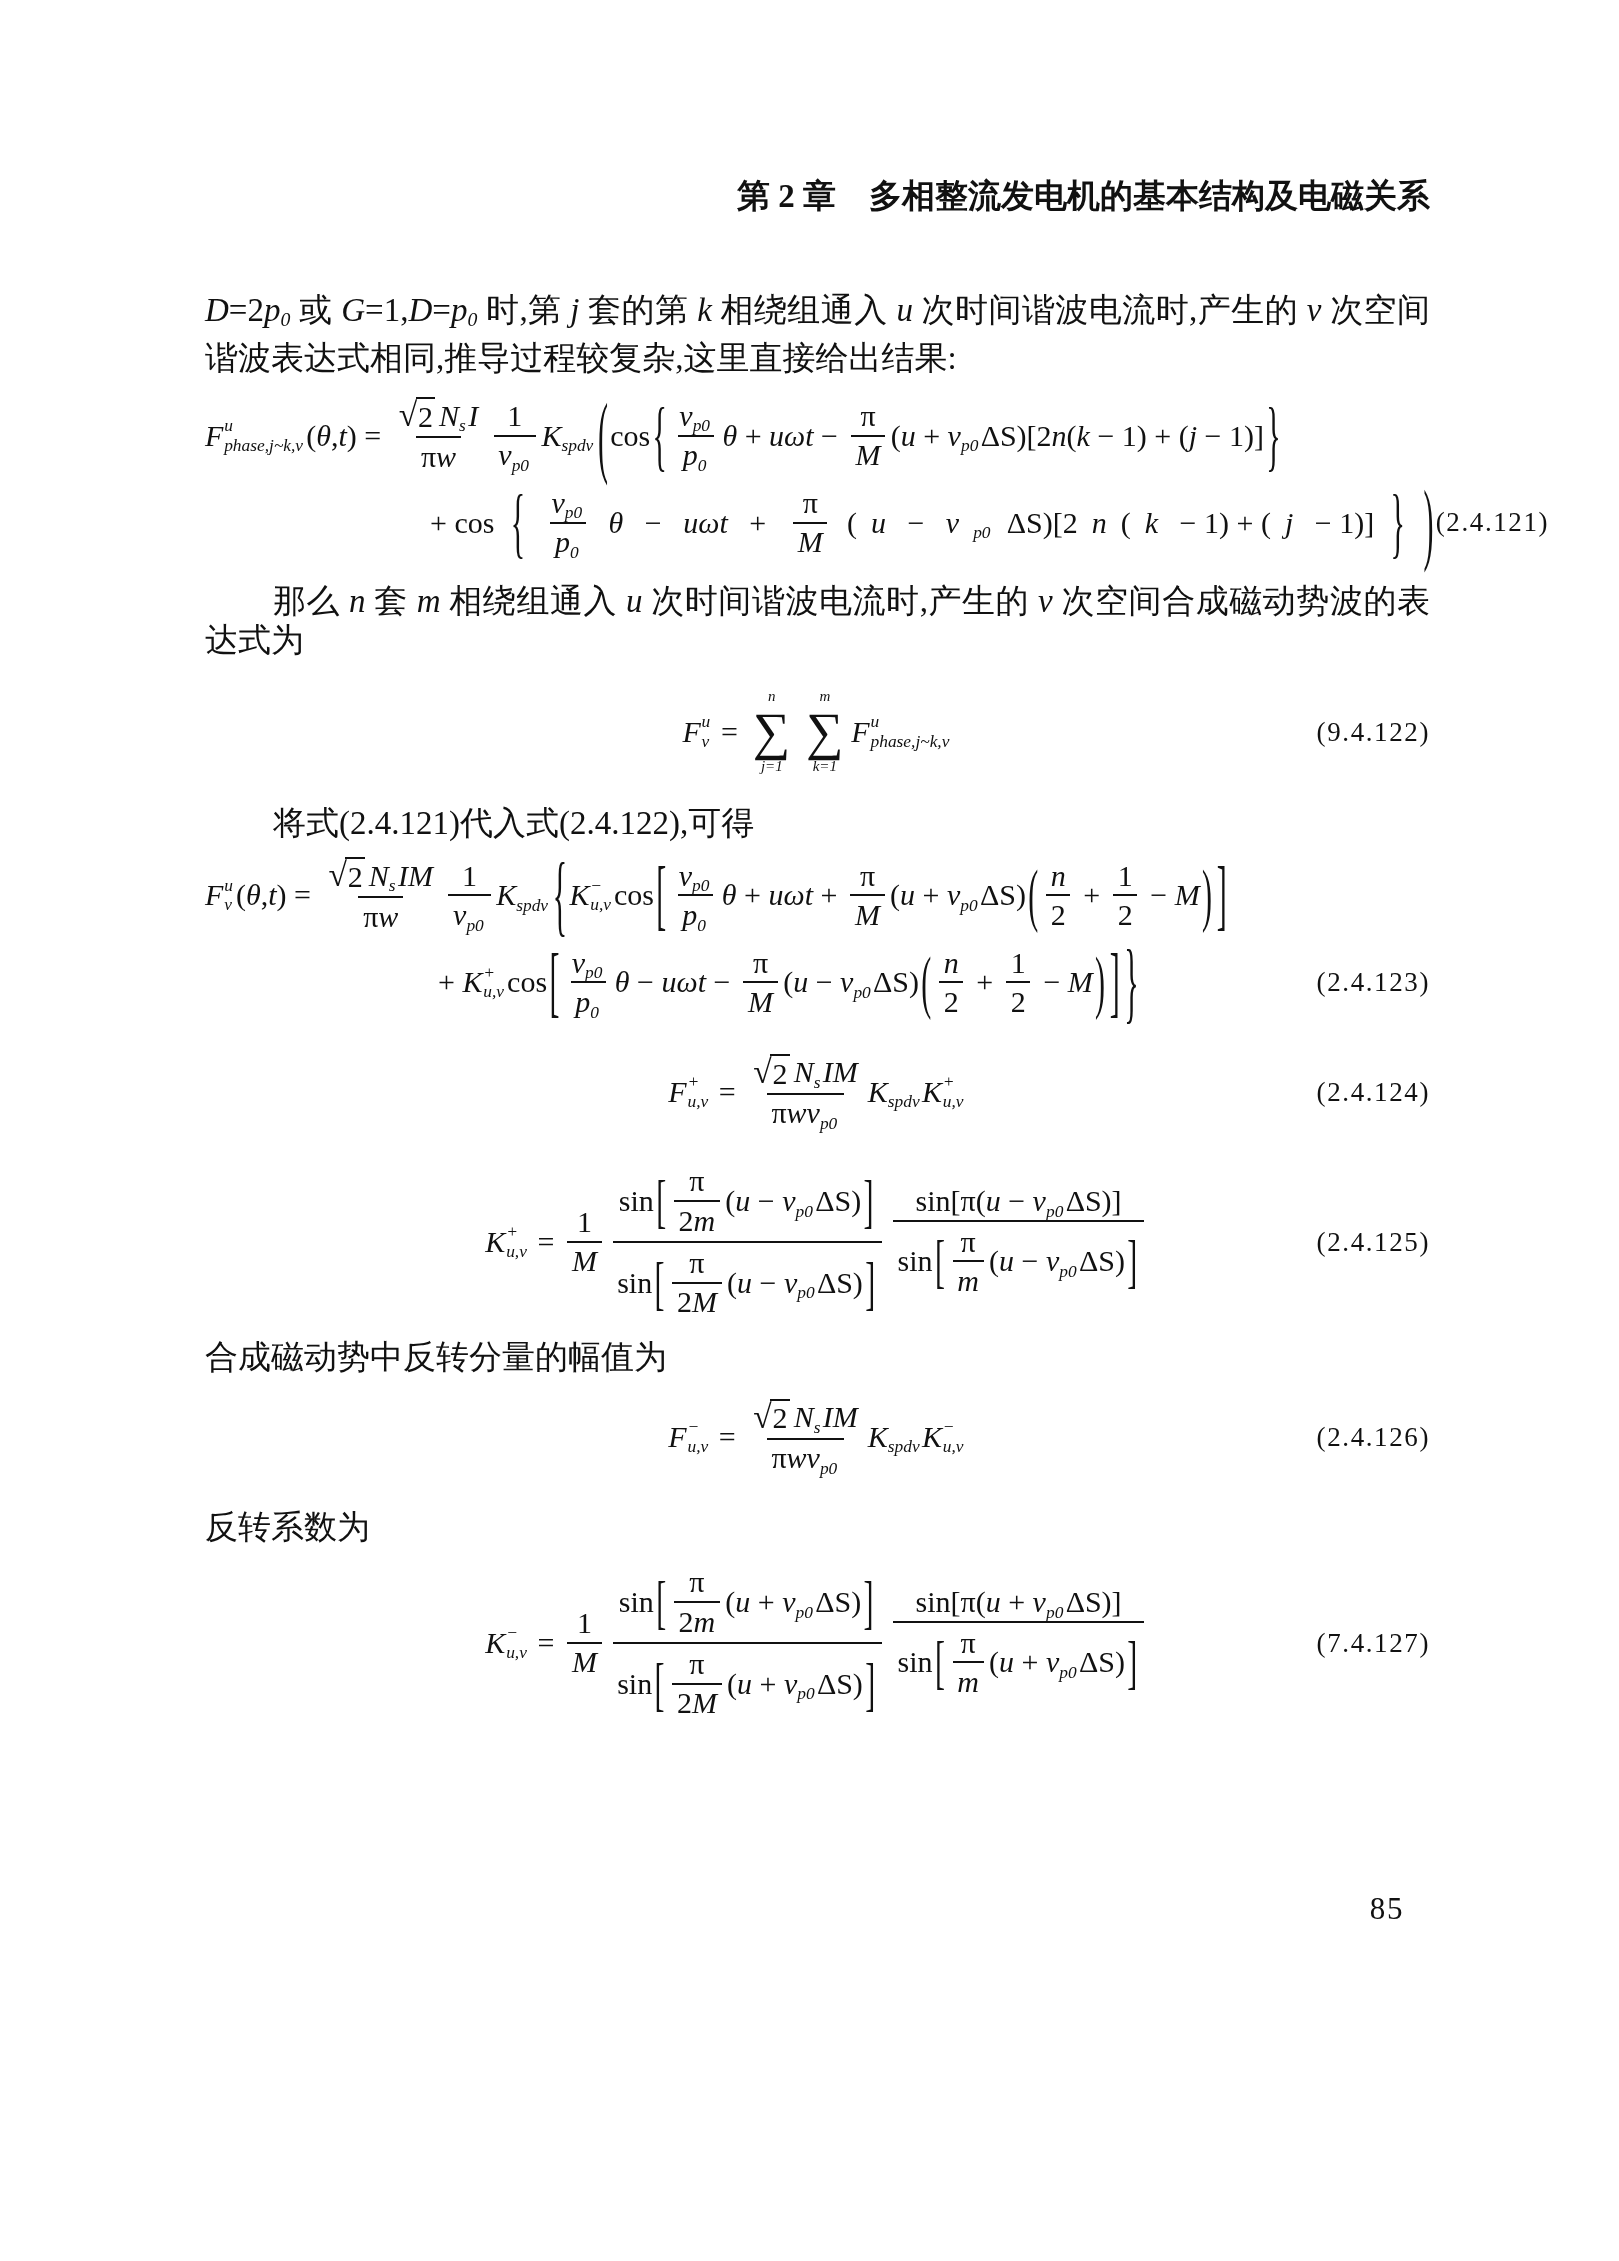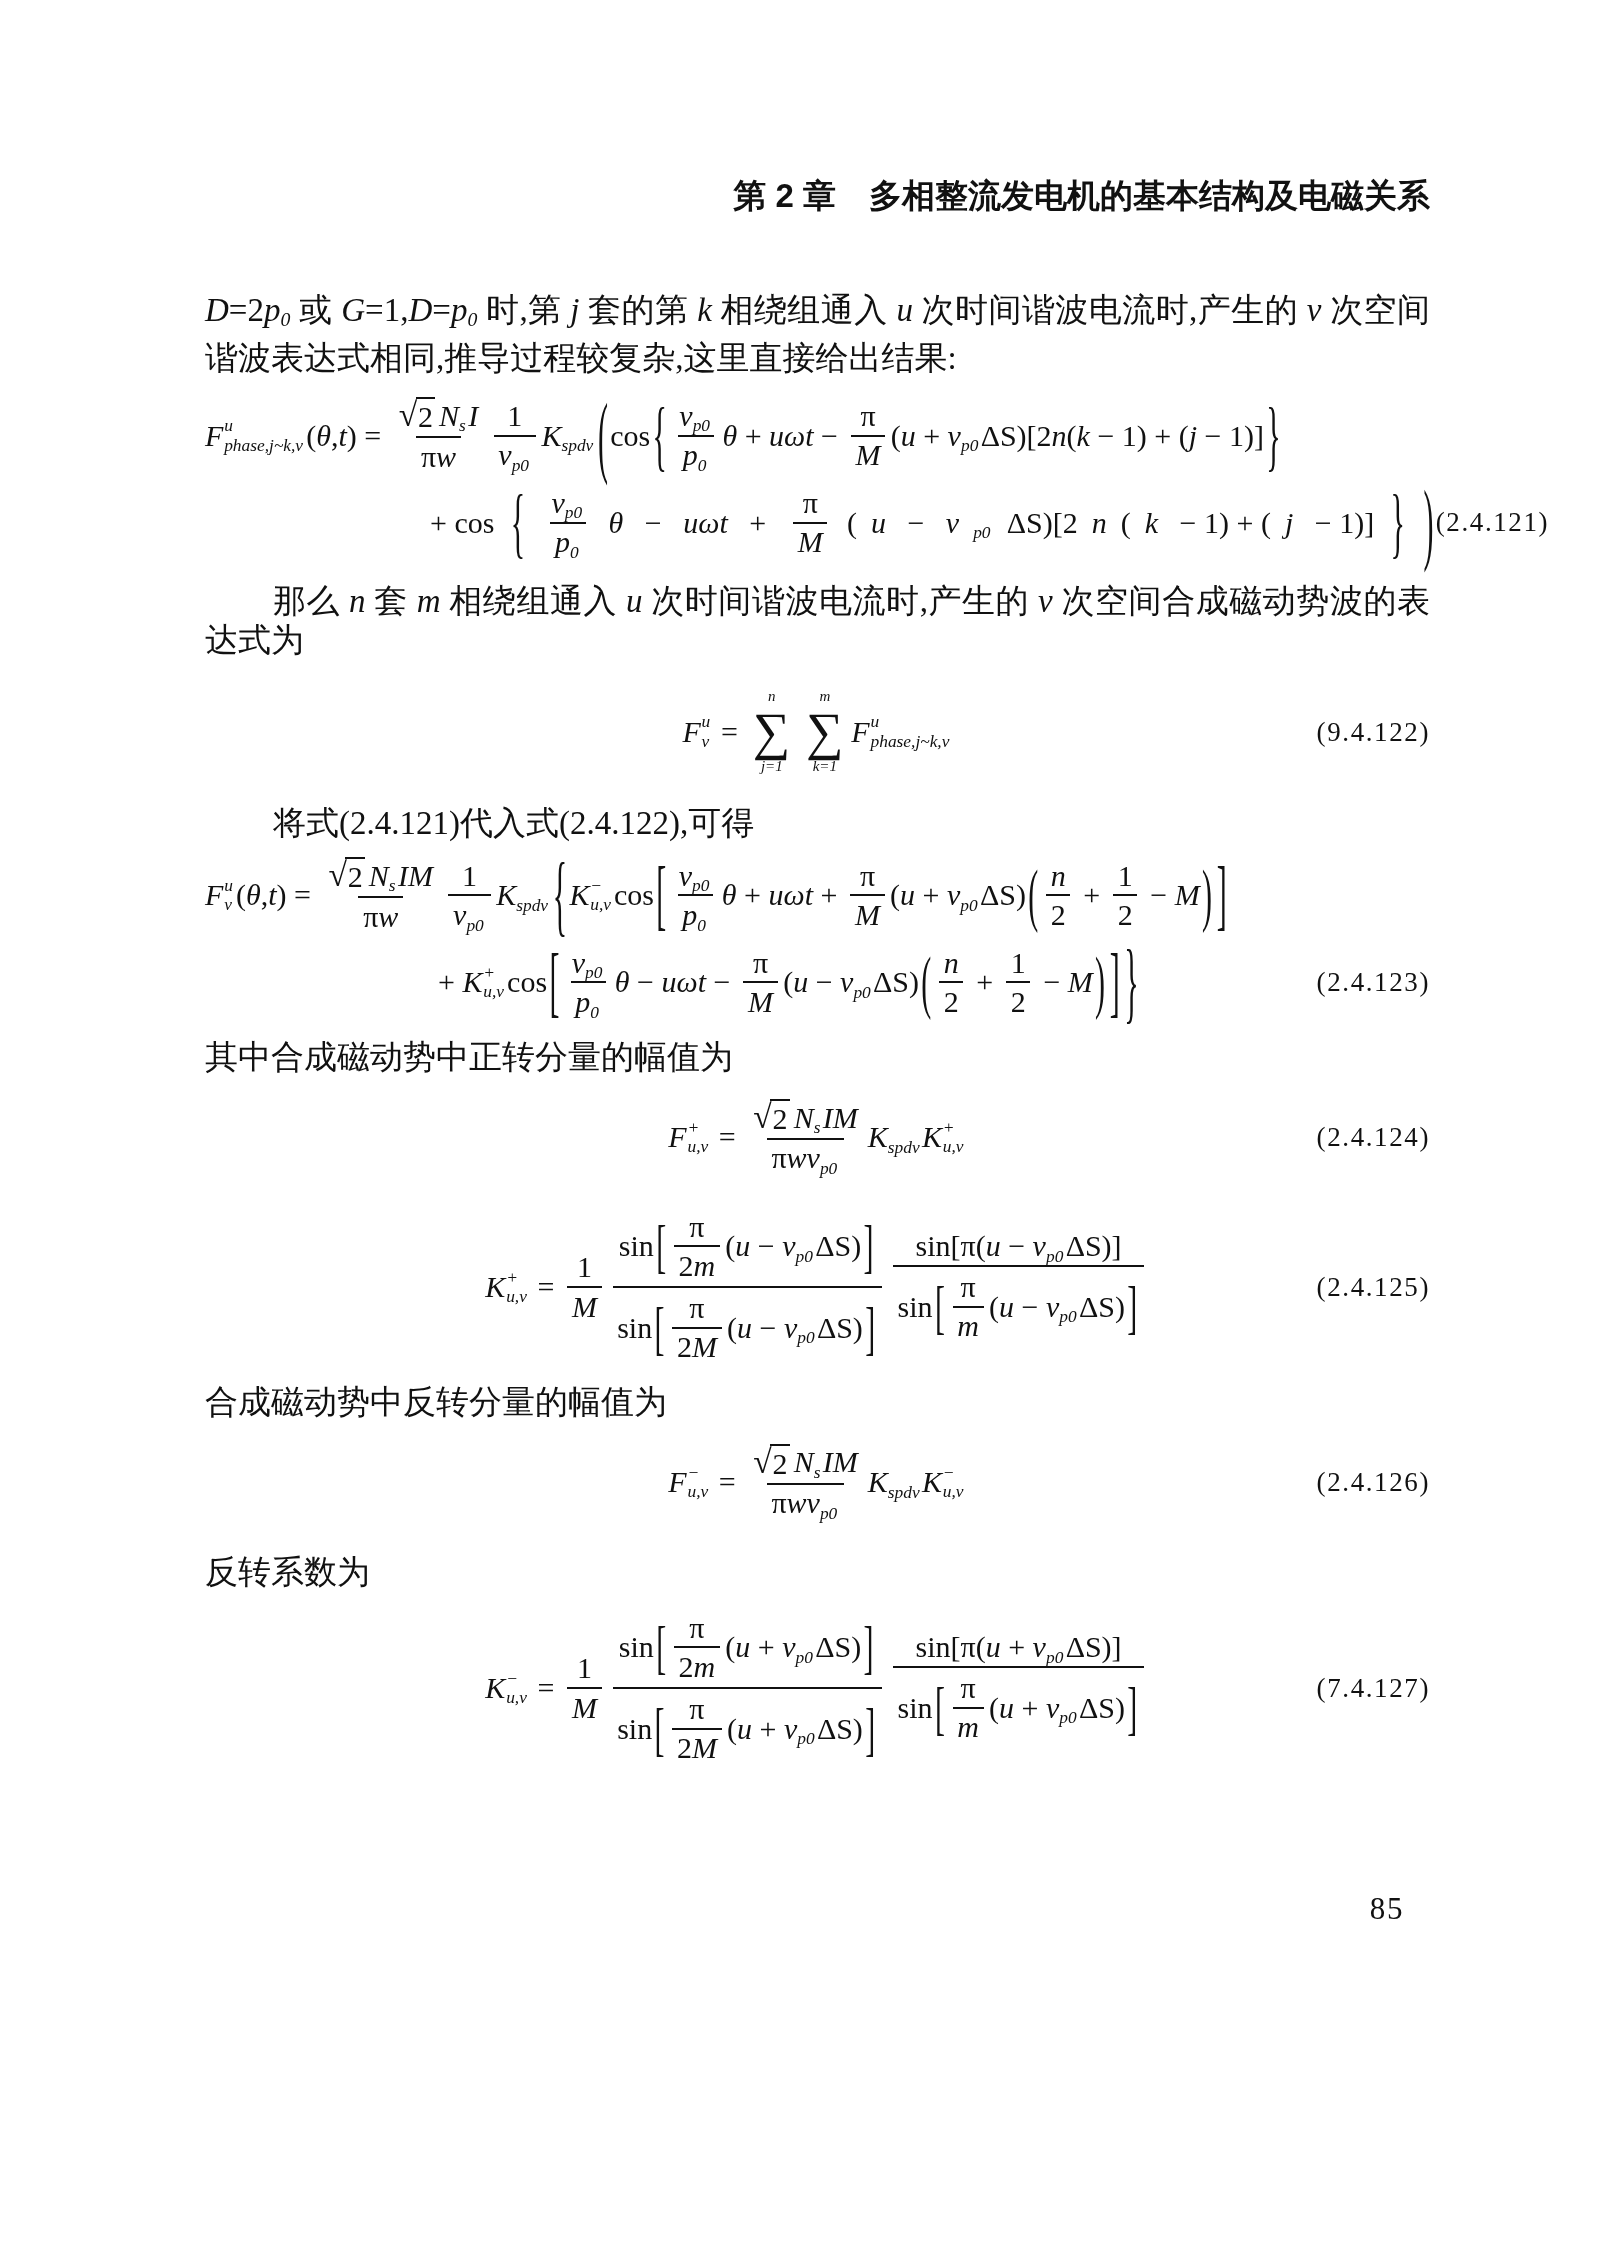--- a/index.html
+++ b/index.html
@@ -1,19 +1,19 @@
 <!DOCTYPE html>
 <html style="font-size:12.4px"><head>
 <meta charset="utf-8">
 <style>
   html,body{margin:0;padding:0;background:#ffffff;}
   body{width:1620px;height:2261px;position:relative;font-family:"Liberation Serif",serif;color:#111;}
   .page{position:absolute;inset:0;background:#fff;}
   .header{position:absolute;top:178px;left:205px;width:1225px;text-align:right;
-          font-family:Liberation Sans, sans-serif;font-weight:bold;font-size:33px;line-height:36px;white-space:nowrap;}
+          font-family:Liberation Serif, serif;font-weight:bold;font-size:33px;line-height:36px;white-space:nowrap;}
   .header .chapter{margin-right:33px;}
   .content{position:absolute;top:288px;left:205px;width:1225px;display:flex;flex-direction:column;}
   .para{font-size:33px;line-height:39px;text-align:justify;margin:3.1px 0;}
   .para.indent{text-indent:68px;}
   .para .mi{font-style:italic;}
   .para .msub{font-size:.6em;font-style:italic;vertical-align:-0.25em;}
   
   .eq{font-size:30px;margin:6.2px 0;}
   .eqrow{display:flex;align-items:center;position:relative;min-height:87px;}
   .mrow{display:inline-flex;align-items:center;white-space:nowrap;}
@@ -365,21 +365,20 @@
             </span>
             <span class="mc" data-name="math-text"> − </span>
             <span class="mi" data-name="math-variable">M</span>
             <span class="mbig" data-name="math-delimiter" style="transform: scaleY(2.3);">)</span>
             <span class="mbig" data-name="math-delimiter" style="transform: scaleY(2.6);">]</span>
             <span class="mbig" data-name="math-delimiter" style="transform: scaleY(3);">}</span>
           </span>
           <span class="eqnum" data-name="equation-number">(2.4.123)</span>
         </div>
       </div>
-      <div class="para" data-name="paragraph-forward-amp"><span class="mc" data-name="math-text">其中合成磁动势中正转分量的幅值为</span></div>
       <div class="eq" data-name="equation-2-4-124">
         <div class="eqrow center" data-name="equation-row">
           <span class="mrow" data-name="equation-content">
             <span class="mi" data-name="math-variable">F</span>
             <span class="mss" data-name="math-supsub">
               <span class="up" data-name="math-superscript">+</span>
               <span class="dn" data-name="math-subscript">u,v</span>
             </span>
             <span class="mc" data-name="math-text"> = </span>
             <span class="mfrac" data-name="math-fraction">

